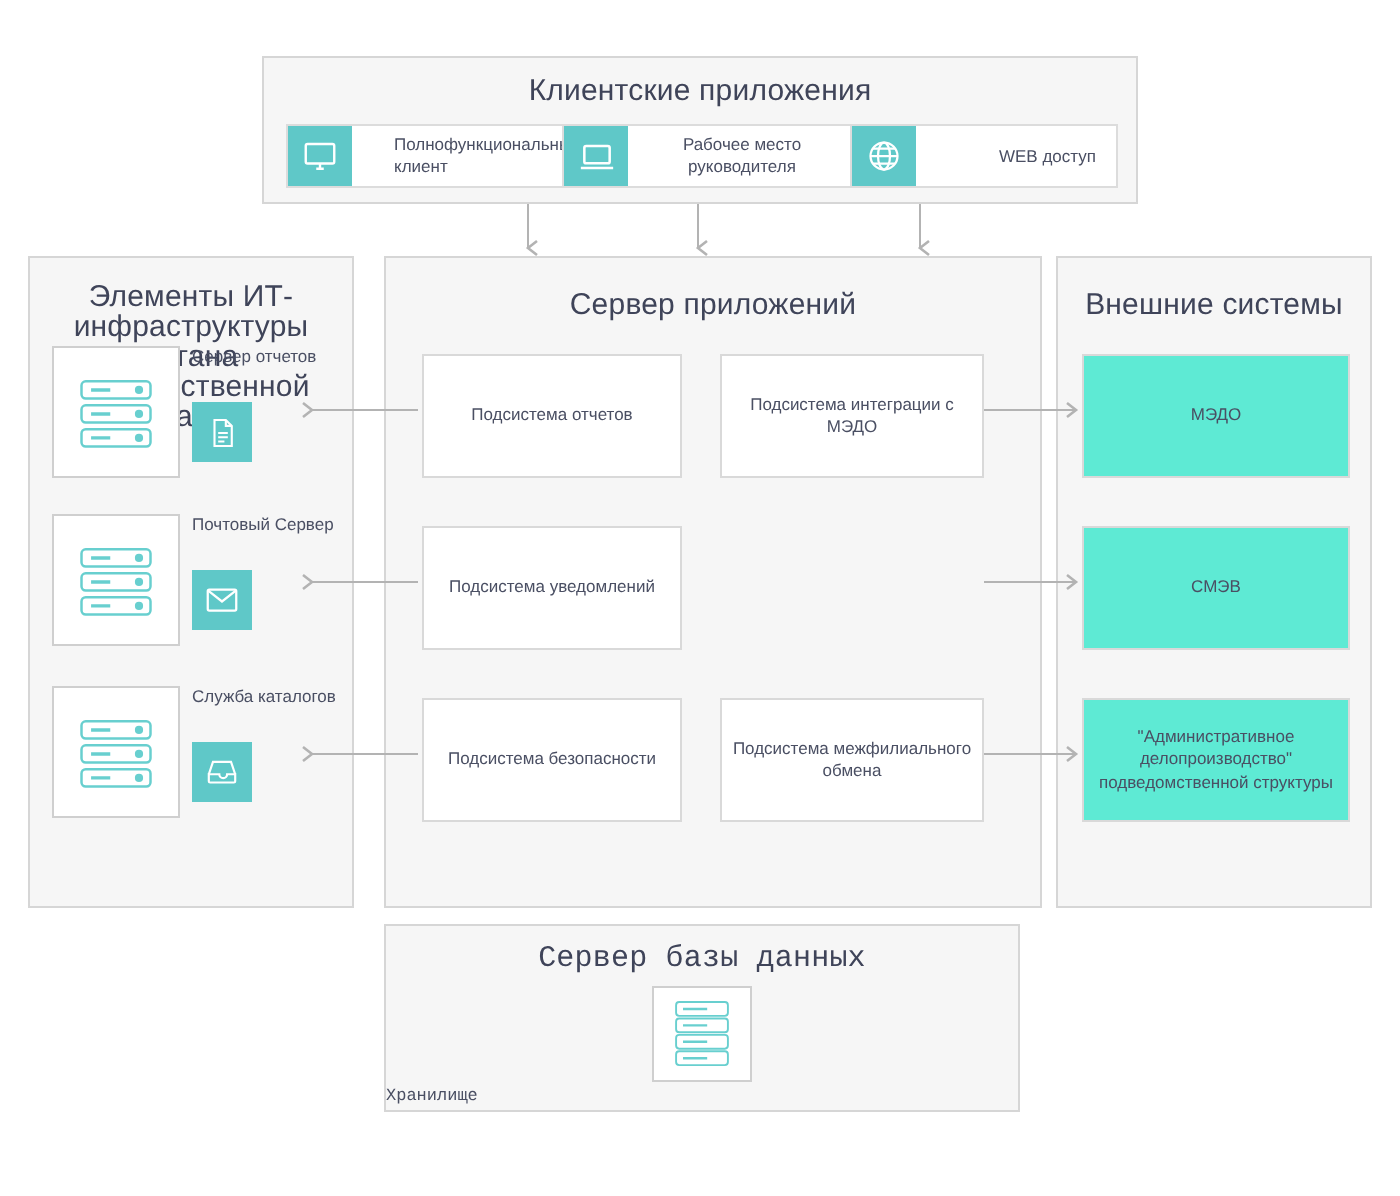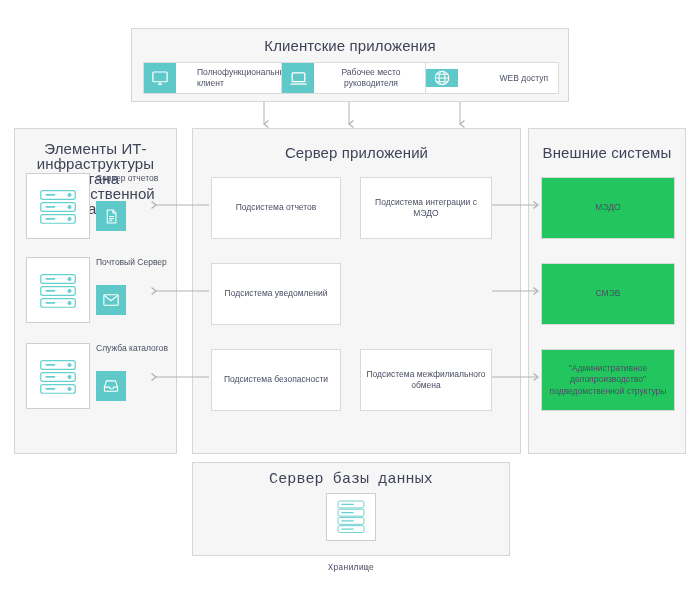--- a/index.html
+++ b/index.html
@@ -70,21 +70,21 @@
     justify-content: center;
     font-size: 8.5px;
     line-height: 11px;
     color: #4a4f63;
     padding: 0 4px;
     text-align: center;
   }
   #client-card-0 { left: 11px;  width: 142px; }
   #client-card-0 .client-label { justify-content: flex-start; text-align: left; padding-left: 21px; }
   #client-card-1 { left: 149px; width: 148px; }
-  #client-card-2 { left: 293px; width: 134px; align-items: center; }
+  #client-card-2 { left: 293px; width: 134px; }
   #client-card-2 .client-label { justify-content: flex-end; padding-right: 10px; }
 
   
   #infra-panel {
     left: 14px; top: 128px;
     width: 163px; height: 326px;
   }
   #infra-panel .panel-title {
     top: 12px;
     line-height: 15px;
@@ -159,21 +159,21 @@
   
   #external-panel {
     left: 528px; top: 128px;
     width: 158px; height: 326px;
   }
   #external-panel .panel-title { top: 17px; }
 
   .ext-box {
     position: absolute;
     left: 12px; width: 134px;
-    background: #22c55e;
+    background: #5eead4;
     border: 1px solid #d9d9d9;
     box-sizing: border-box;
     display: flex;
     align-items: center;
     justify-content: center;
     text-align: center;
     font-size: 8.5px;
     line-height: 11.5px;
     color: #4a4f63;
     padding: 2px;
@@ -195,24 +195,23 @@
     border: 1px solid #cfcfcf;
     box-sizing: border-box;
     display: flex;
     align-items: center;
     justify-content: center;
   }
   #db-storage-label {
     position: absolute;
     left: 0; right: 0;
     top: 80px;
-    text-align: center;
-    font-size: 8.5px;
-    color: #4a4f63;
-    margin-top: 20px;
+    text-align: left;
+    font-size: 8.5px;
+    color: #4a4f63;
   }
 
   
   #connectors {
     position: absolute;
     left: 0; top: 0;
     width: 700px; height: 598px;
     pointer-events: none;
   }
 </style>

